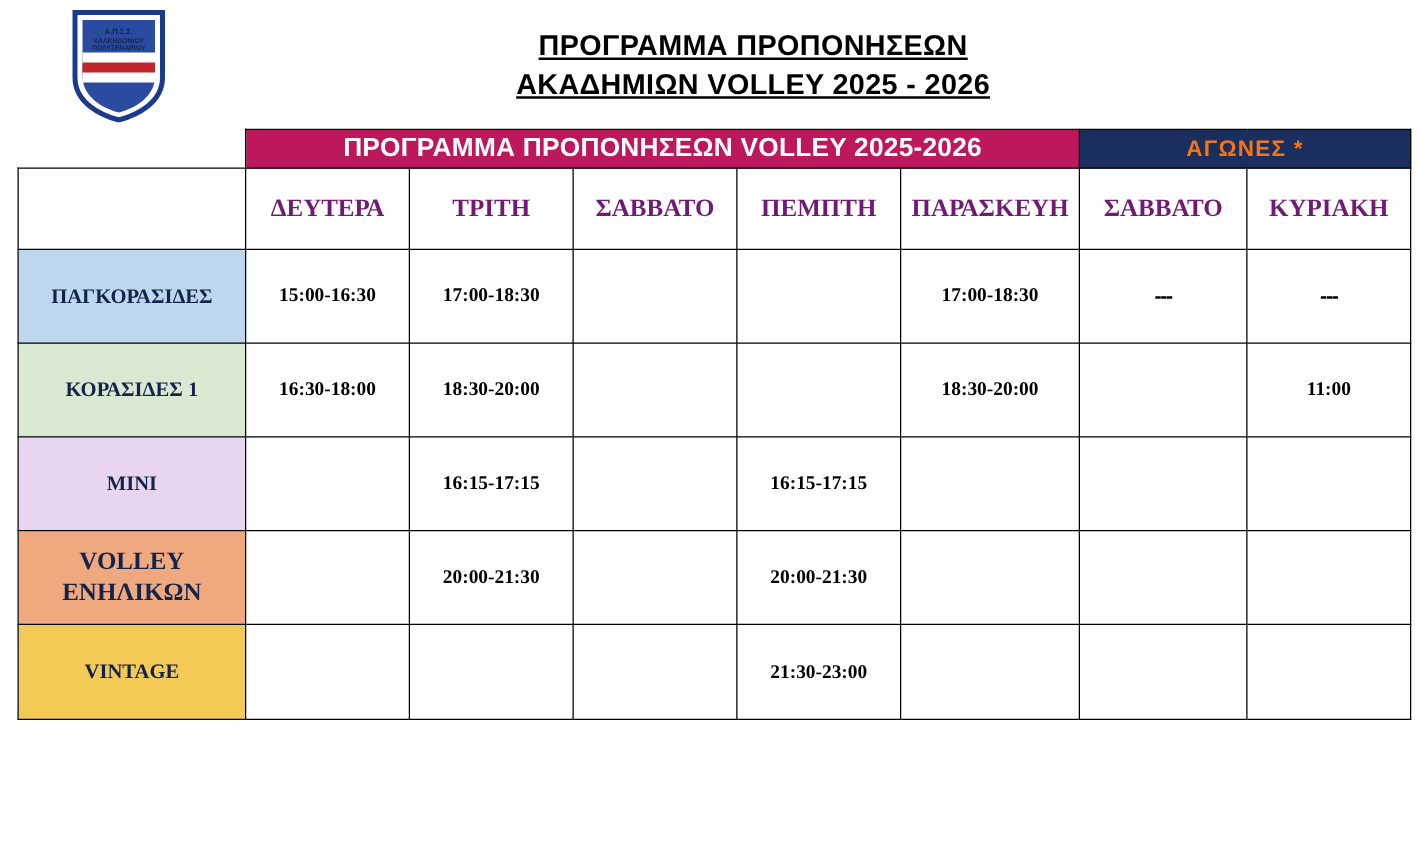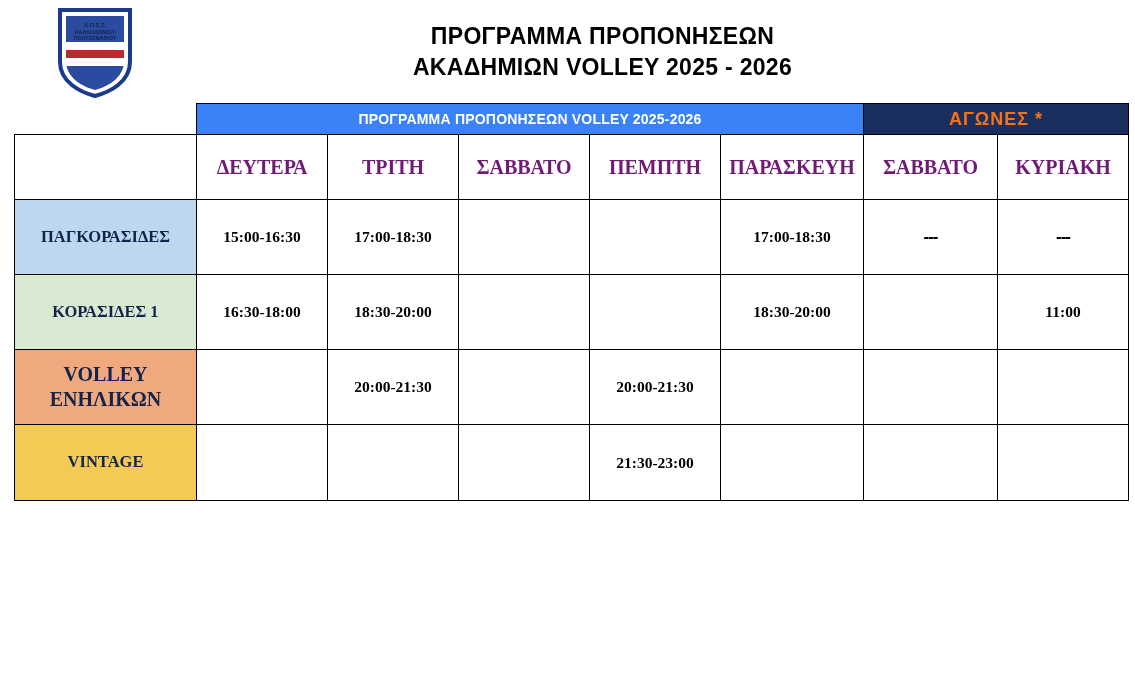--- a/index.html
+++ b/index.html
@@ -38,20 +38,21 @@
     width: 78px;
     height: 92px;
     position: relative;
   }
   .crest svg { display: block; }
 
   .title-block {
     flex: 1;
     text-align: center;
     padding-right: 120px;
+    text-decoration: underline;
   }
   .title-line {
     font-family: "Liberation Sans", sans-serif;
     font-weight: bold;
     font-size: 23px;
     letter-spacing: 0.3px;
     color: #000000;
     line-height: 1.32;
   }
 
@@ -74,25 +75,25 @@
   }
 
   col.c-cat   { width: 182px; }
   col.c-day   { width: 131px; }
   col.c-day5  { width: 143px; }
   col.c-day6  { width: 134px; }
   col.c-day7  { width: 131px; }
 
   
   .band-main {
-    background: #3b82f6;
+    background: #be185d;
     color: #ffffff;
     font-family: "Liberation Sans", sans-serif;
     font-weight: bold;
-    font-size: 14px;
+    font-size: 21px;
     height: 30px;
     letter-spacing: 0.2px;
   }
   .band-games {
     background: #1b2f5e;
     color: #f97316;
     font-family: "Liberation Sans", sans-serif;
     font-weight: bold;
     font-size: 18px;
     height: 30px;
@@ -223,20 +224,30 @@
           <td class="slot">16:30-18:00</td>
           <td class="slot">18:30-20:00</td>
           <td class="slot"></td>
           <td class="slot"></td>
           <td class="slot">18:30-20:00</td>
           <td class="slot"></td>
           <td class="slot">11:00</td>
         </tr>
 
 
+        <tr class="row-h">
+          <td class="cat" style="background:#e8d5f0">MINI</td>
+          <td class="slot"></td>
+          <td class="slot">16:15-17:15</td>
+          <td class="slot"></td>
+          <td class="slot">16:15-17:15</td>
+          <td class="slot"></td>
+          <td class="slot"></td>
+          <td class="slot"></td>
+        </tr>
 
         <tr class="row-h">
           <td class="cat two-line" style="background:#f0a97f">
             <div>VOLLEY</div>
             <div>ΕΝΗΛΙΚΩΝ</div>
           </td>
           <td class="slot"></td>
           <td class="slot">20:00-21:30</td>
           <td class="slot"></td>
           <td class="slot">20:00-21:30</td>

